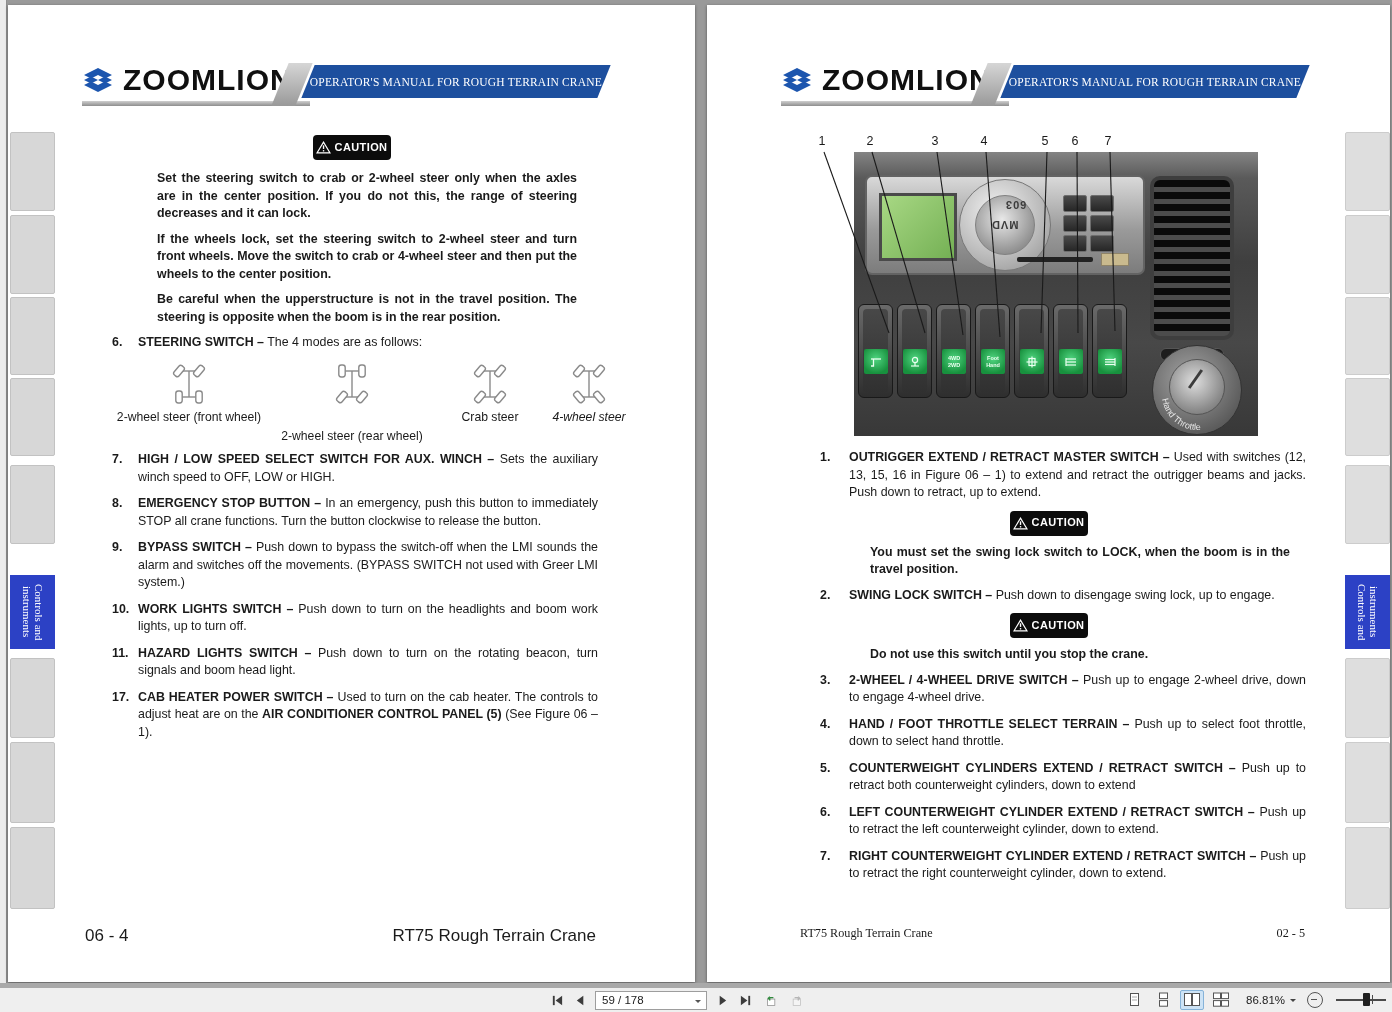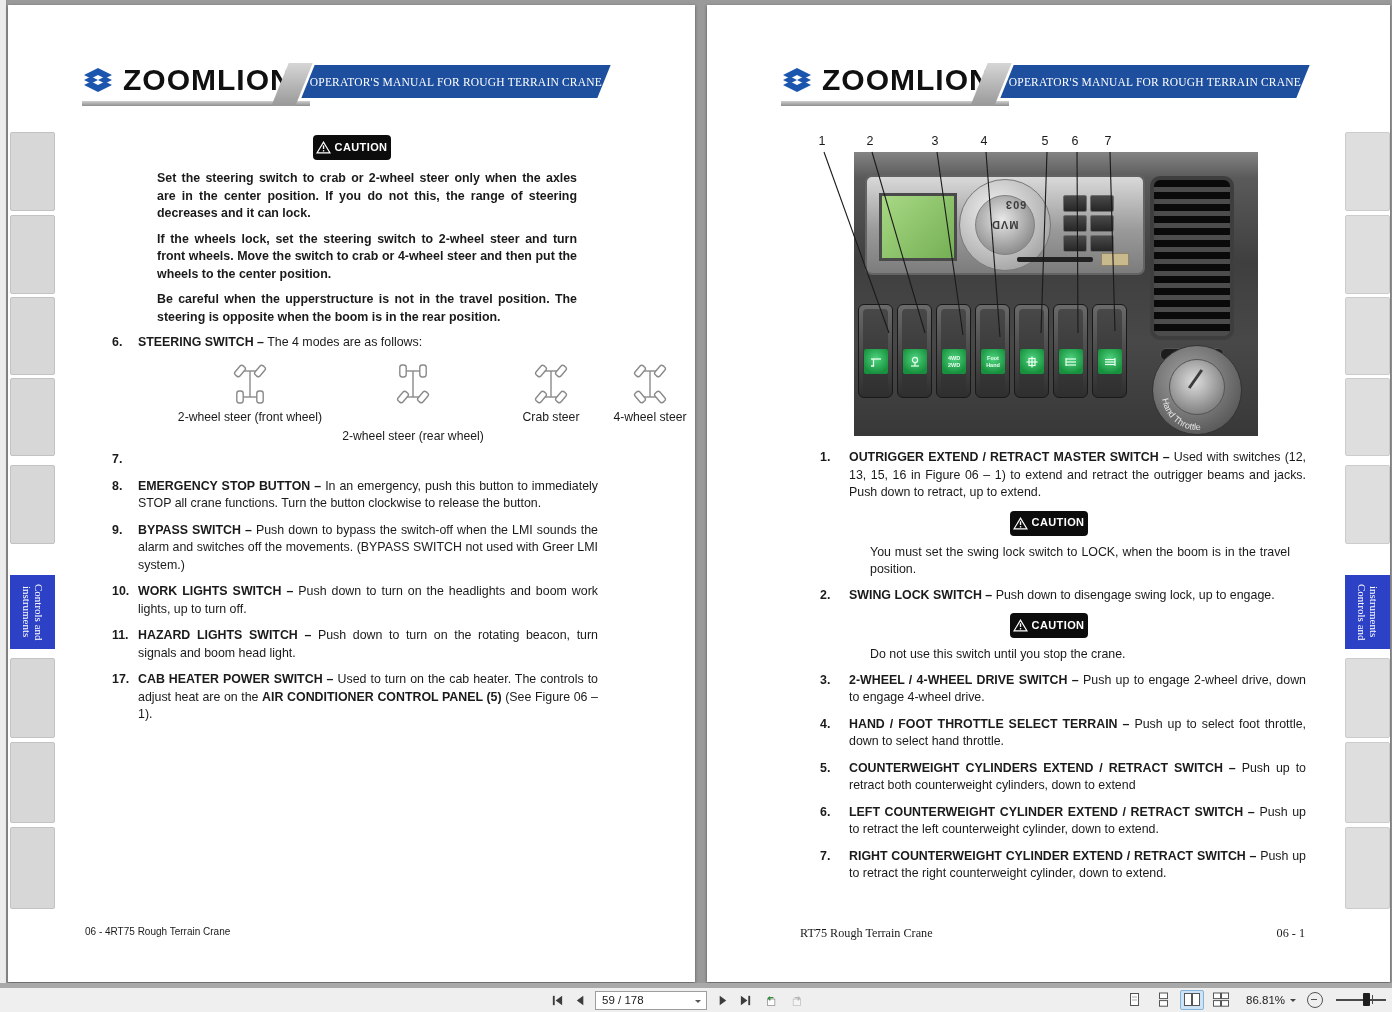--- a/index.html
+++ b/index.html
@@ -31,33 +31,33 @@
            font-size:11px;font-weight:700;letter-spacing:.4px;}
   .caution svg{width:15px;height:13px;}
 
   
   .lp-body{position:absolute;top:130px;left:0;right:0;font-size:12.4px;line-height:17.5px;}
   .lp-body .caution{margin:0 auto 10px auto;}
   .para{margin:0 0 8px 149px;width:420px;text-align:justify;font-weight:700;}
   .item{display:flex;margin-bottom:9px;}
   .item .num{flex:0 0 26px;margin-left:104px;font-weight:700;}
   .item .ibody{width:460px;text-align:justify;}
-  .wheels{display:flex;margin:2px 0 6px 106px;justify-content:flex-end;}
+  .wheels{display:flex;margin:2px 0 6px 106px;}
   .wcol{display:flex;flex-direction:column;align-items:center;}
   .wcol .wlabel{font-size:12.2px;margin-top:2px;white-space:nowrap;}
-  .footerL{position:absolute;top:921px;left:77px;right:99px;display:flex;font-size:10px;}
+  .footerL{position:absolute;top:921px;left:77px;right:99px;display:flex;justify-content:space-between;font-size:17px;}
   .footerR{position:absolute;top:921px;left:93px;right:85px;display:flex;justify-content:space-between;font-size:12.2px;}
 
   
   .rp-body{position:absolute;top:444px;left:0;right:0;font-size:12.4px;line-height:17.5px;}
   .figcap{display:flex;justify-content:center;gap:18px;font-weight:700;margin-bottom:12px;}
   .rp-body .item .num{margin-left:113px;flex:0 0 29px;}
   .rp-body .item .ibody{width:457px;}
   .rp-body .caution{margin:4px auto 8px auto;}
-  .note{margin:0 0 8px 163px;width:420px;font-weight:400;text-align:justify;}
+  .note{margin:0 0 8px 163px;width:420px;font-weight:700;text-align:justify;}
 
   
   .co{position:absolute;top:129px;transform:translateX(-50%);font-size:12.5px;}
   #lines{position:absolute;left:0;top:0;width:683px;height:977px;pointer-events:none;}
   .photo{position:absolute;left:147px;top:147px;width:404px;height:284px;
          background:linear-gradient(180deg,#848484 0px,#5a5a5a 26px,#3f3f3f 110px,#484848 190px,#383838 100%);}
   .radio{position:absolute;left:11px;top:23px;width:280px;height:100px;border-radius:7px;
          background:linear-gradient(180deg,#d9d9d9,#9a9a9a 55%,#7c7c7c);border:2px solid #636363;box-sizing:border-box;}
   .lcd{position:absolute;left:12px;top:16px;width:72px;height:62px;border:3px solid #4a4a4a;
        background:linear-gradient(135deg,#a8d884,#74b054);}
@@ -200,38 +200,39 @@
               <line x1="7" y1="36" x2="27" y2="36"></line>
               <line x1="17" y1="10" x2="17" y2="36"></line>
             <rect x="-3.2" y="-6" width="6.4" height="12" rx="2.4" transform="translate(7 10) rotate(40)"></rect>
             <rect x="-3.2" y="-6" width="6.4" height="12" rx="2.4" transform="translate(27 10) rotate(40)"></rect>
             <rect x="-3.2" y="-6" width="6.4" height="12" rx="2.4" transform="translate(7 36) rotate(40)"></rect>
             <rect x="-3.2" y="-6" width="6.4" height="12" rx="2.4" transform="translate(27 36) rotate(40)"></rect>
           </g>
         </svg>
         <span class="wlabel">Crab steer</span>
       </div>
-      <div class="wcol" style="width:90px;margin-left:14px;">
+      <div class="wcol" style="width:90px;margin-left:14px;font-style:italic;">
         <svg width="34" height="46" viewBox="0 0 34 46">
           <g stroke="#8a8a8a" stroke-width="1.4" fill="#fff">
             <line x1="7" y1="10" x2="27" y2="10"></line>
               <line x1="7" y1="36" x2="27" y2="36"></line>
               <line x1="17" y1="10" x2="17" y2="36"></line>
             <rect x="-3.2" y="-6" width="6.4" height="12" rx="2.4" transform="translate(7 10) rotate(40)"></rect>
             <rect x="-3.2" y="-6" width="6.4" height="12" rx="2.4" transform="translate(27 10) rotate(40)"></rect>
             <rect x="-3.2" y="-6" width="6.4" height="12" rx="2.4" transform="translate(7 36) rotate(-40)"></rect>
             <rect x="-3.2" y="-6" width="6.4" height="12" rx="2.4" transform="translate(27 36) rotate(-40)"></rect>
           </g>
         </svg>
         <span class="wlabel">4-wheel steer</span>
       </div>
     </div>
 
     <div class="item">
       <span class="num">7.</span>
+      <span class="ibody"><span class="b">HIGH / LOW SPEED SELECT SWITCH FOR AUX. WINCH –</span> <span>Sets the auxiliary winch speed to OFF, LOW or HIGH.</span></span>
     </div>
     <div class="item">
       <span class="num">8.</span>
       <span class="ibody"><span class="b">EMERGENCY STOP BUTTON –</span> <span>In an emergency, push this button to immediately STOP all crane functions. Turn the button clockwise to release the button.</span></span>
     </div>
     <div class="item">
       <span class="num">9.</span>
       <span class="ibody"><span class="b">BYPASS SWITCH –</span> <span>Push down to bypass the switch-off when the LMI sounds the alarm and switches off the movements. (BYPASS SWITCH not used with Greer LMI system.)</span></span>
     </div>
     <div class="item">
@@ -452,21 +453,21 @@
       <span class="ibody"><span class="b">LEFT COUNTERWEIGHT CYLINDER EXTEND / RETRACT SWITCH –</span> <span>Push up to retract the left counterweight cylinder, down to extend.</span></span>
     </div>
     <div class="item">
       <span class="num">7.</span>
       <span class="ibody"><span class="b">RIGHT COUNTERWEIGHT CYLINDER EXTEND / RETRACT SWITCH –</span> <span>Push up to retract the right counterweight cylinder, down to extend.</span></span>
     </div>
   </div>
 
   <div class="footerR">
     <span class="ser">RT75 Rough Terrain Crane</span>
-    <span class="ser">06 - 1</span>
+    <span class="ser">02 - 5</span>
   </div>
 </div>
 
 <div class="etab" style="left:10px;top:132px;height:79px;"></div>
 <div class="etab" style="left:10px;top:215px;height:79px;"></div>
 <div class="etab" style="left:10px;top:297px;height:78px;"></div>
 <div class="etab" style="left:10px;top:378px;height:78px;"></div>
 <div class="etab" style="left:10px;top:465px;height:79px;"></div>
 <div class="btab" style="left:10px;top:575px;">
   <span class="vrl">Controls and instruments</span>

